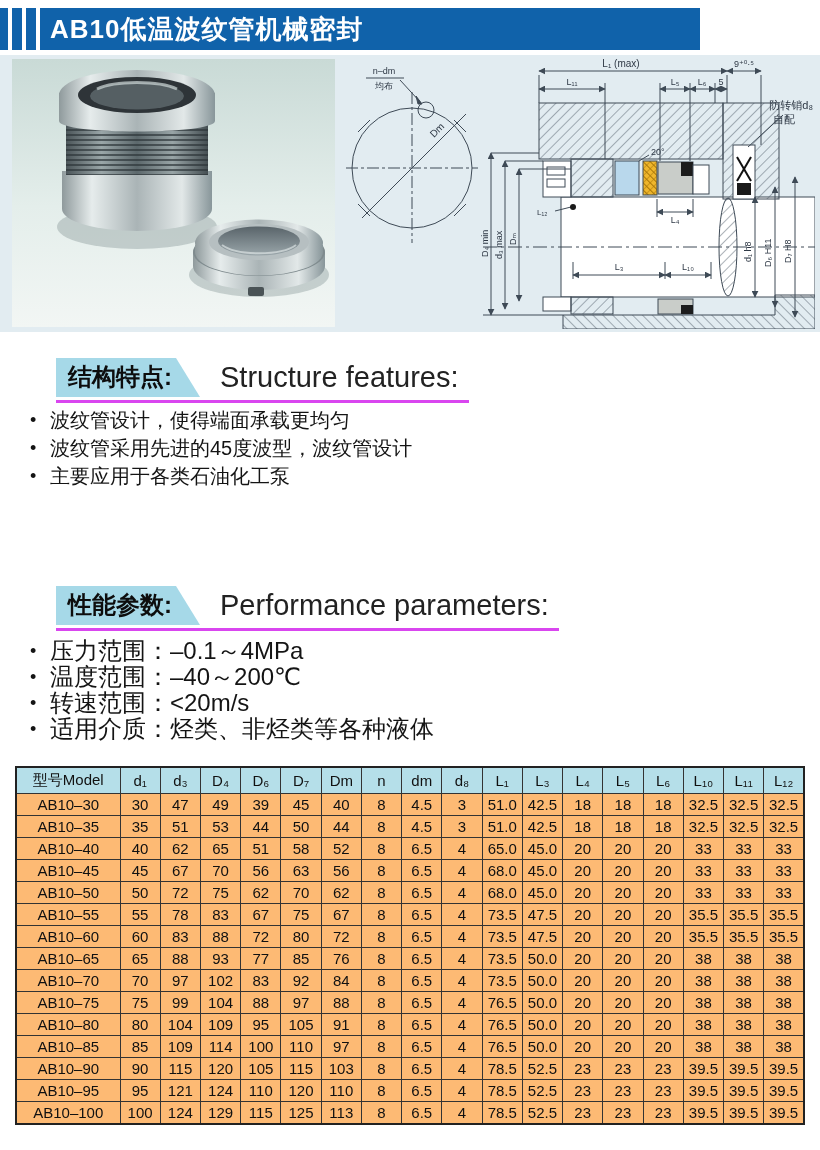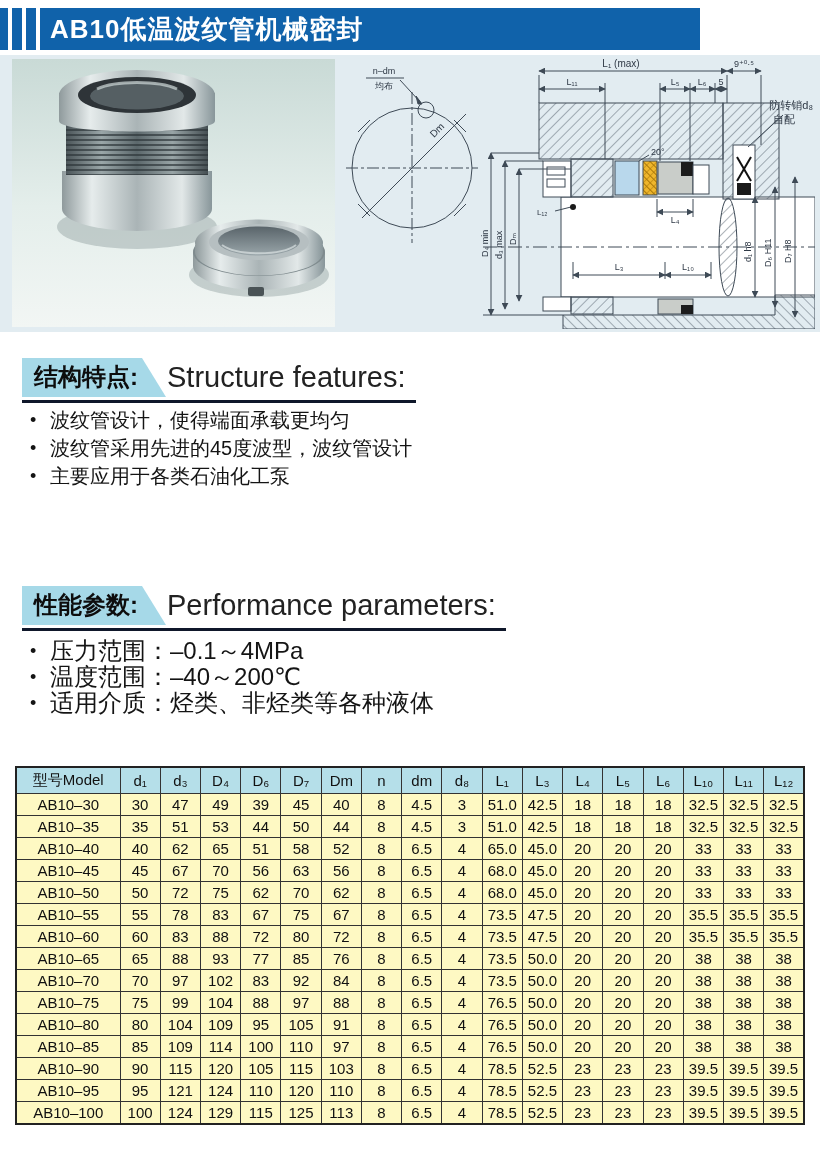--- a/index.html
+++ b/index.html
@@ -19,36 +19,36 @@
   
   .hero { position:absolute; top:55px; left:0; width:820px; height:277px; background:#e2ecf1; }
   .photo-wrap { position:absolute; left:12px; top:4px; width:323px; height:268px; }
   .circle-wrap { position:absolute; left:338px; top:5px; width:142px; height:185px; }
   .cs-wrap { position:absolute; left:443px; top:2px; width:372px; height:272px; }
 
   
   .sec { position:absolute; left:22px; }
   .sec-structure { top:358px; }
   .sec-performance { top:586px; }
-  .sec-row { display:inline-flex; align-items:center; gap:1px; border-bottom:3px solid #0f172a; padding:0 10px 3px 0; }
+  .sec-row { display:inline-flex; align-items:center; gap:20px; border-bottom:3px solid #d946ef; padding:0 10px 3px 0;margin-left:34px; }
   .chip { background:#a6d9e8; padding:3px 28px 4px 12px; clip-path:polygon(0 0, calc(100% - 24px) 0, 100% 100%, 0 100%); }
   .chip span { font-size:24px; font-weight:bold; color:#0d0d0d; }
   .sec-en { font-size:29px; color:#222; }
 
   
   .bullets { position:absolute; list-style:none; }
   .bullets-structure { top:406px; left:28px; width:420px; }
   .bullets-performance { top:638px; left:28px; width:520px; }
   .bullets li { position:relative; padding-left:22px; font-size:20px; line-height:28px; color:#141414; }
   .bullets-performance li { font-size:24px; line-height:26px; }
   .bullets li::before { content:"•"; position:absolute; left:2px; top:0; font-size:18px; }
 
   
   table.dims { position:absolute; top:766px; left:15px; width:790px; border-collapse:collapse;
-    table-layout:fixed; border:2px solid #222; background:#fef9c3; }
+    table-layout:fixed; border:2px solid #222; background:#fdba74; }
   table.dims th, table.dims td { border:1px solid #333; text-align:center; font-size:15px; color:#111; }
   table.dims th { background:#b5dfe9; font-weight:normal; padding:3px 0; }
   table.dims td { padding:2px 0; }
   table.dims th:first-child, table.dims td:first-child { width:104px; }
 
   
   text { font-family:"Liberation Sans","DejaVu Sans",sans-serif; fill:#2e3845; }
 </style>
 </head>
 <body>
@@ -276,20 +276,21 @@
     <div class="sec-row">
       <div class="chip">
         <span>性能参数:</span>
       </div>
       <div class="sec-en">Performance parameters:</div>
     </div>
   </div>
   <ul class="bullets bullets-performance">
       <li>压力范围：–0.1～4MPa</li>
       <li>温度范围：–40～200℃</li>
+      <li>转速范围：&lt;20m/s</li>
       <li>适用介质：烃类、非烃类等各种液体</li>
     </ul>
 
   <table class="dims">
     <thead>
       <tr id="thead-row">
           <th>型号Model</th>
           <th>d₁</th>
           <th>d₃</th>
           <th>D₄</th>

